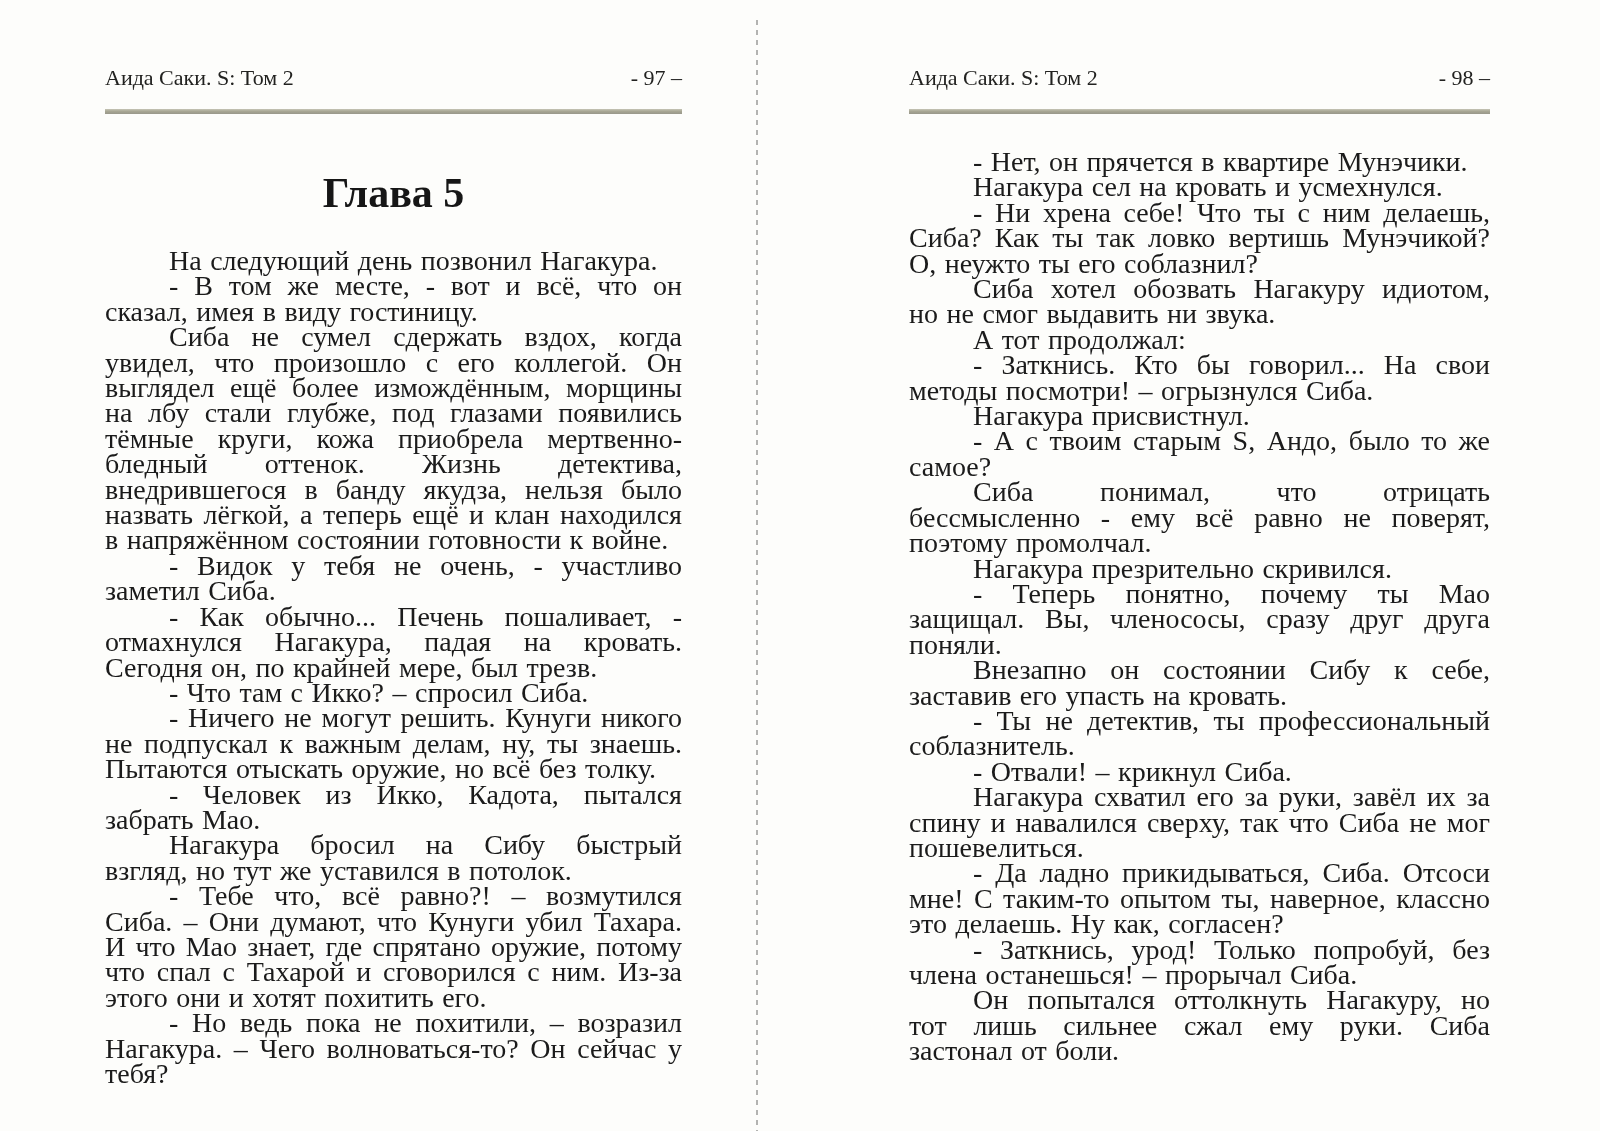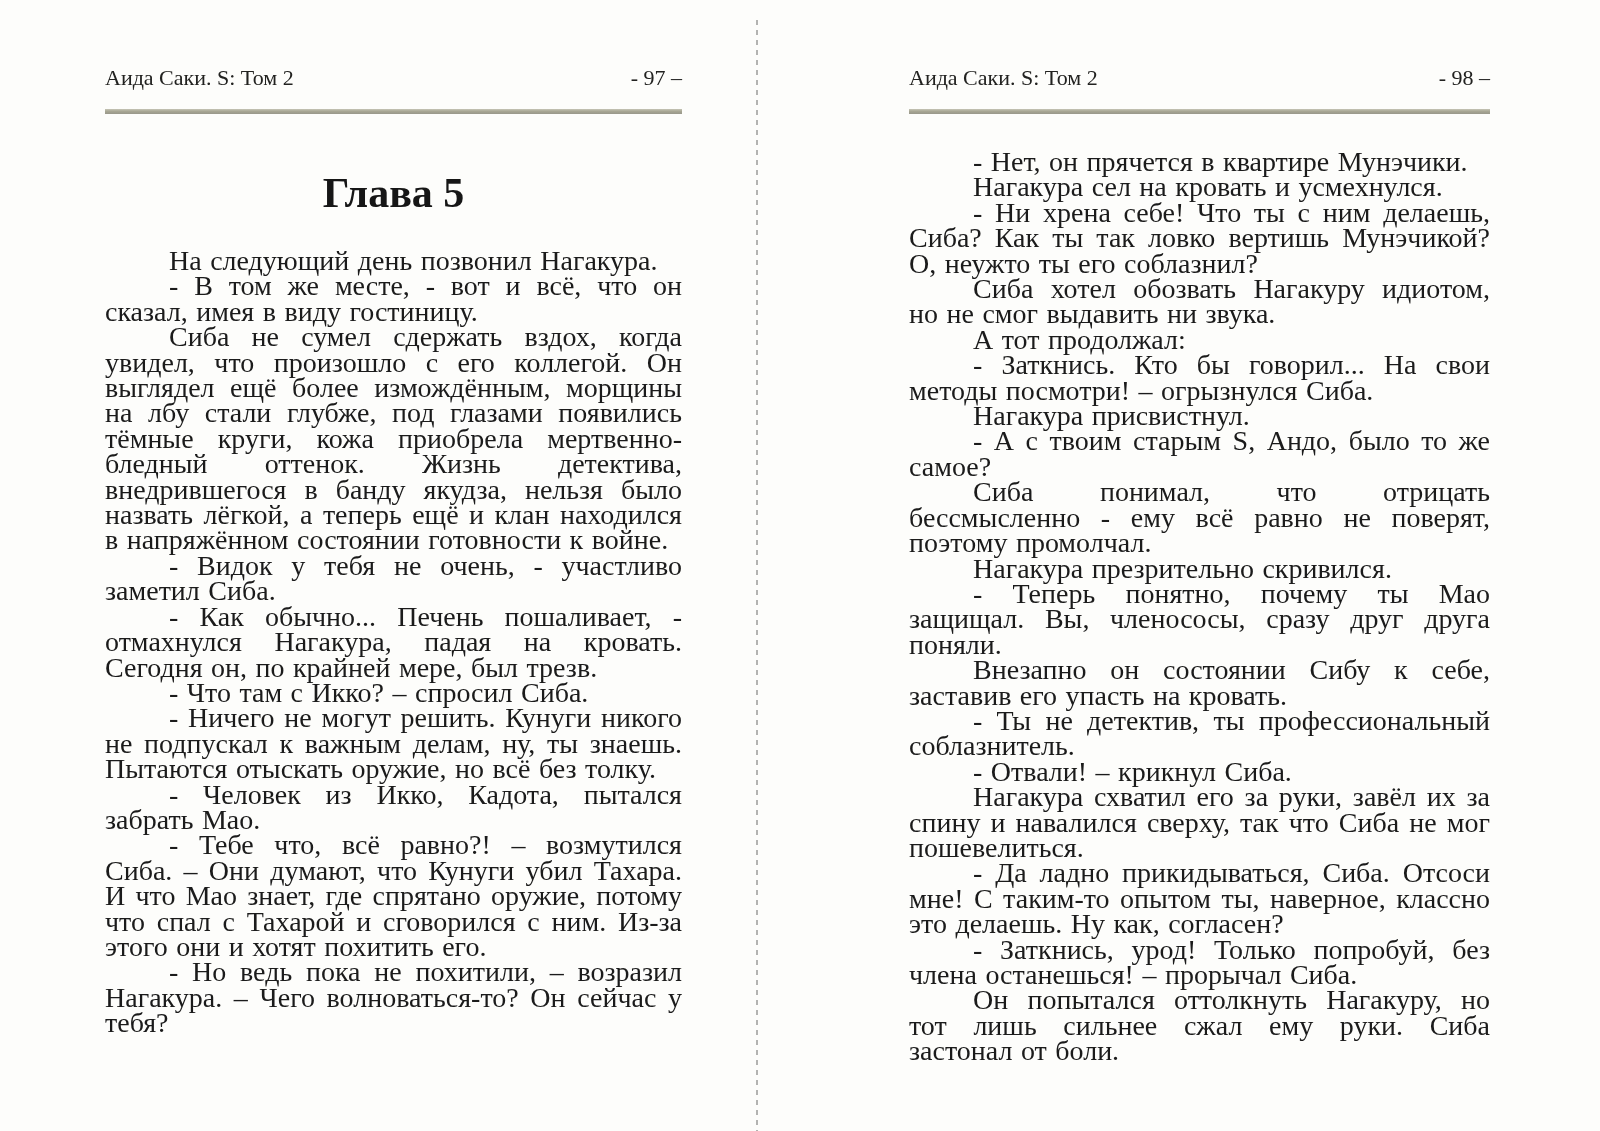--- a/index.html
+++ b/index.html
@@ -83,20 +83,21 @@
     <h1 class="chapter-title">Глава 5</h1>
     <div class="page-body">
         <p class="para">На следующий день позвонил Нагакура.</p>
         <p class="para">- В том же месте, - вот и всё, что он сказал, имея в виду гостиницу.</p>
         <p class="para">Сиба не сумел сдержать вздох, когда увидел, что произошло с его коллегой. Он выглядел ещё более измождённым, морщины на лбу стали глубже, под глазами появились тёмные круги, кожа приобрела мертвенно-бледный оттенок. Жизнь детектива, внедрившегося в банду якудза, нельзя было назвать лёгкой, а теперь ещё и клан находился в напряжённом состоянии готовности к войне.</p>
         <p class="para">- Видок у тебя не очень, - участливо заметил Сиба.</p>
         <p class="para">- Как обычно... Печень пошаливает, - отмахнулся Нагакура, падая на кровать. Сегодня он, по крайней мере, был трезв.</p>
         <p class="para">- Что там с Икко? – спросил Сиба.</p>
         <p class="para">- Ничего не могут решить. Кунуги никого не подпускал к важным делам, ну, ты знаешь. Пытаются отыскать оружие, но всё без толку.</p>
         <p class="para">- Человек из Икко, Кадота, пытался забрать Мао.</p>
+        <p class="para">Нагакура бросил на Сибу быстрый взгляд, но тут же уставился в потолок.</p>
         <p class="para">- Тебе что, всё равно?! – возмутился Сиба. – Они думают, что Кунуги убил Тахара. И что Мао знает, где спрятано оружие, потому что спал с Тахарой и сговорился с ним. Из-за этого они и хотят похитить его.</p>
         <p class="para">- Но ведь пока не похитили, – возразил Нагакура. – Чего волноваться-то? Он сейчас у тебя?</p>
       </div>
   </div>
 
   <div class="spread-divider"></div>
 
   <div class="page page-right">
     <div class="page-header">
       <span>Аида Саки. S: Том 2</span>

